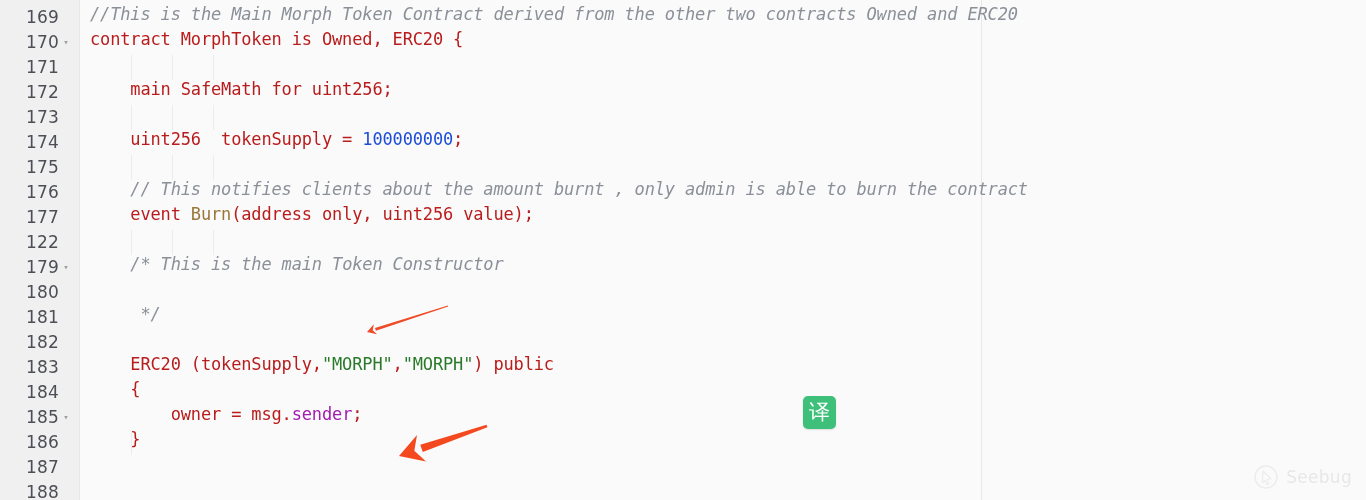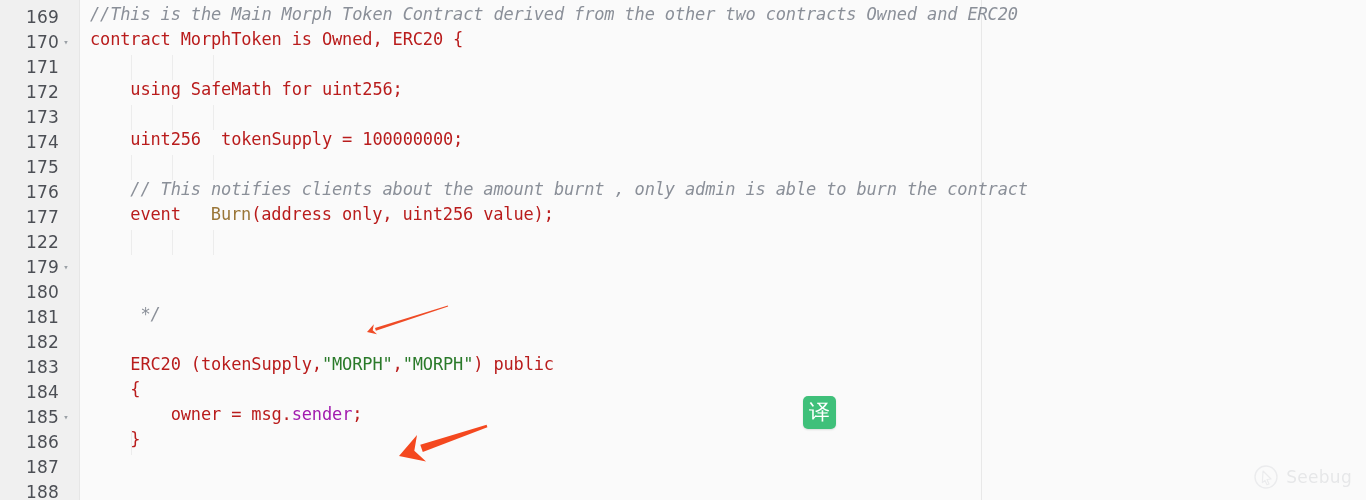--- a/index.html
+++ b/index.html
@@ -68,23 +68,23 @@
     position: relative;
     height: 25px;
     line-height: 25px;
     white-space: pre;
     font-size: 17px;
     color: #26282c;
     padding-left: 10px;
     letter-spacing: -0.15px;
   }
   .tok-comment { color: #8a8f98; font-style: italic; }
-  .tok-num     { color: #b91c1c; }
+  .tok-num     { color: #1d4ed8; }
   .tok-str     { color: #2a7a2a; }
-  .tok-fn      { color: #9a7638; margin-left: 20px; }
+  .tok-fn      { color: #9a7638; }
   .tok-prop    { color: #a21caf; }
   .tok-plain   { color: #b91c1c; }
 
   
   .ruler {
     position: absolute;
     top: 0;
     bottom: 0;
     left: 901px;
     width: 1px;
@@ -250,28 +250,28 @@
           <div class="iguide" style="left: 123px; top: 100px; height: 25px;"></div>
           <div class="iguide" style="left: 123px; top: 150px; height: 25px;"></div>
           <div class="iguide" style="left: 123px; top: 225px; height: 25px;"></div>
           <div class="iguide" style="left: 41px; top: 425px; height: 25px;"></div>
         </div>
       <div class="ruler"></div>
       <div id="codeLines">
           <div class="code-row"><span class="tok-comment">//This is the Main Morph Token Contract derived from the other two contracts Owned and ERC20</span></div>
           <div class="code-row"><span class="tok-plain">contract MorphToken is Owned, ERC20 {</span></div>
           <div class="code-row">&nbsp;</div>
-          <div class="code-row"><span class="tok-plain">    using SafeMath for uint256;</span></div>
+          <div class="code-row"><span class="tok-plain">    main SafeMath for uint256;</span></div>
           <div class="code-row">&nbsp;</div>
           <div class="code-row"><span class="tok-plain">    uint256  tokenSupply = </span><span class="tok-num">100000000</span><span class="tok-plain">;</span></div>
           <div class="code-row">&nbsp;</div>
           <div class="code-row"><span class="tok-plain">    </span><span class="tok-comment">// This notifies clients about the amount burnt , only admin is able to burn the contract</span></div>
           <div class="code-row"><span class="tok-plain">    event </span><span class="tok-fn">Burn</span><span class="tok-plain">(address only, uint256 value);</span></div>
           <div class="code-row">&nbsp;</div>
-          <div class="code-row"><span class="tok-plain">    </span></div>
+          <div class="code-row"><span class="tok-plain">    </span><span class="tok-comment">/* This is the main Token Constructor</span></div>
           <div class="code-row"><span class="tok-plain">     </span></div>
           <div class="code-row"><span class="tok-plain">     </span><span class="tok-comment">*/</span></div>
           <div class="code-row">&nbsp;</div>
           <div class="code-row"><span class="tok-plain">    ERC20 (tokenSupply,</span><span class="tok-str">"MORPH"</span><span class="tok-plain">,</span><span class="tok-str">"MORPH"</span><span class="tok-plain">) public</span></div>
           <div class="code-row"><span class="tok-plain">    {</span></div>
           <div class="code-row"><span class="tok-plain">        owner = msg.</span><span class="tok-prop">sender</span><span class="tok-plain">;</span></div>
           <div class="code-row"><span class="tok-plain">    }</span></div>
           <div class="code-row">&nbsp;</div>
         </div>
     </div>

